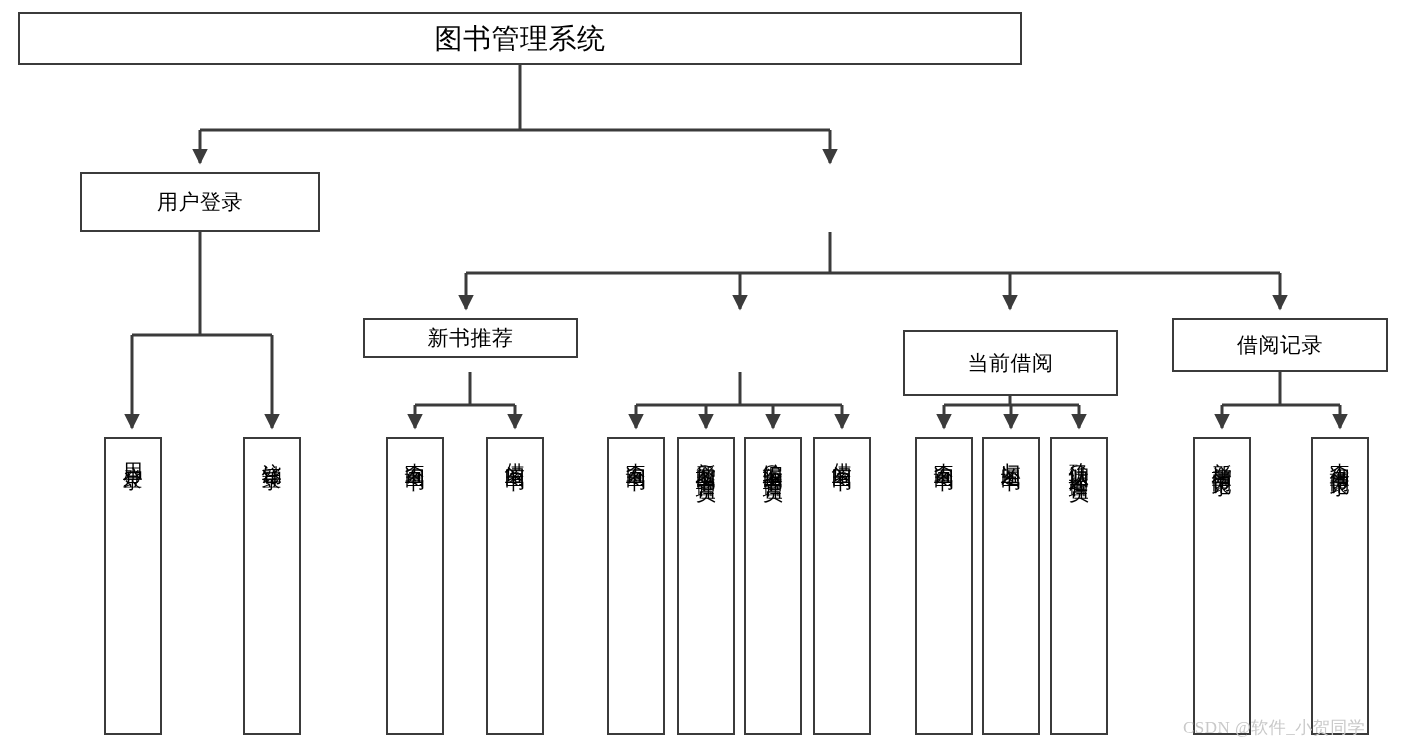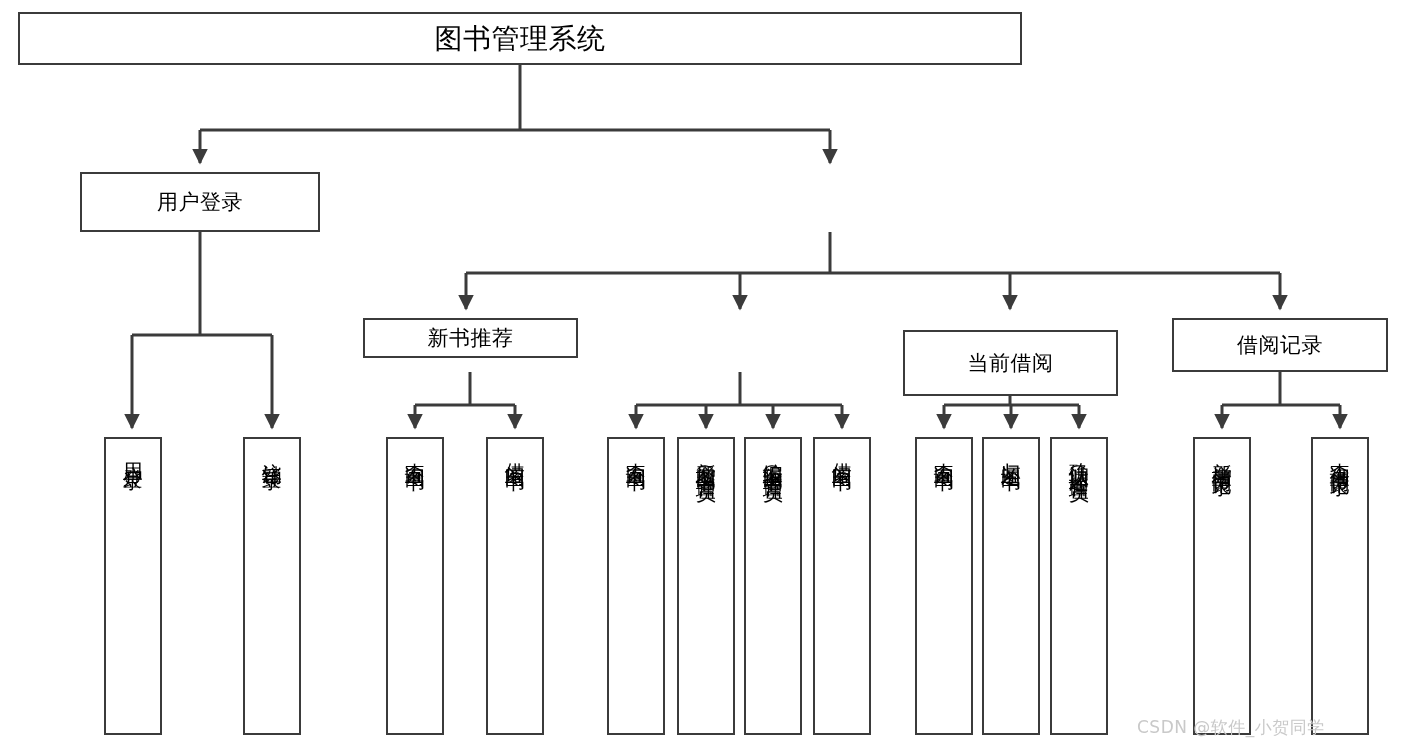--- a/index.html
+++ b/index.html
@@ -188,15 +188,15 @@
     <span class="lbl">确认归还（管理员）</span>
   </div>
 
   <div class="node vert" style="left:1193px; top:437px; width:58px; height:298px;">
     <span class="lbl">新增借阅记录</span>
   </div>
   <div class="node vert" style="left:1311px; top:437px; width:58px; height:298px;">
     <span class="lbl">查询借阅记录</span>
   </div>
 
-  <div class="watermark" style="left:1137px; top:716px;">CSDN @软件_小贺同学</div>
+  <div class="watermark" style="left:1183px; top:716px;font-family:Liberation Serif, serif;">CSDN @软件_小贺同学</div>
 
 </div>
 
 </body></html>

